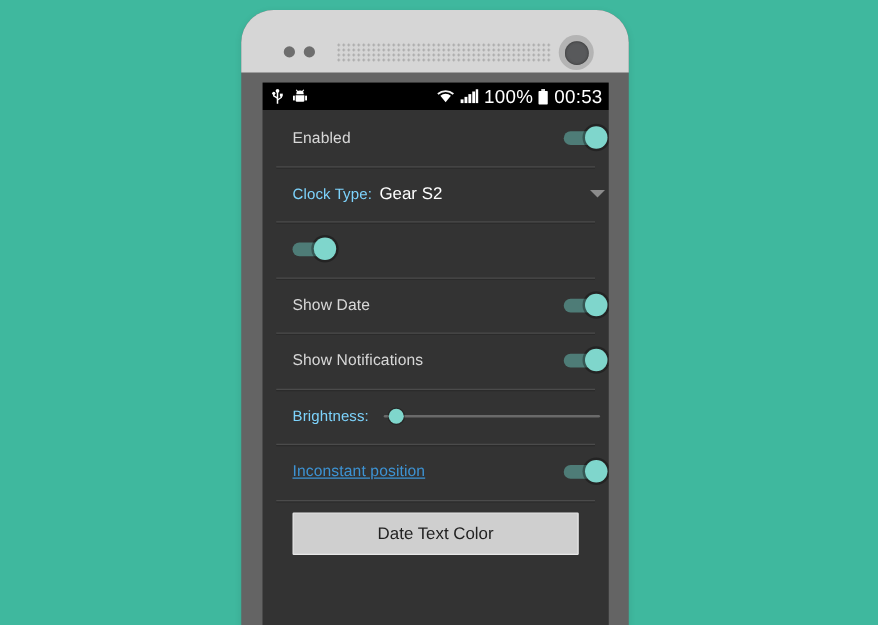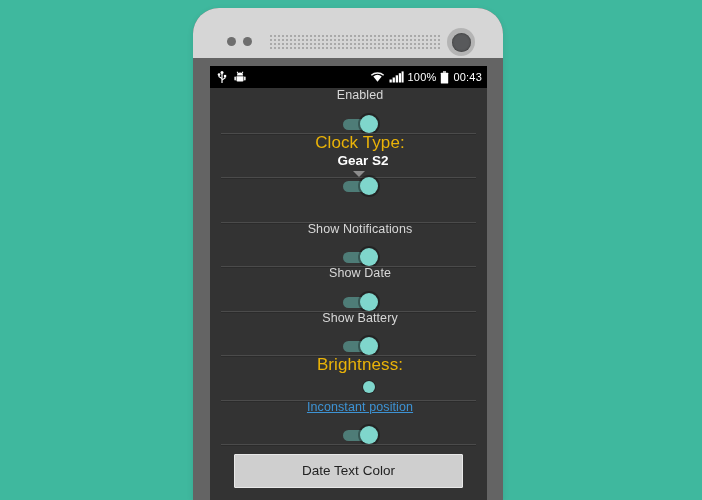--- a/index.html
+++ b/index.html
@@ -99,39 +99,38 @@
     align-items: center;
     gap: 7px;
     flex: 1;
   }
   .status-right {
     display: flex;
     align-items: center;
     gap: 4px;
   }
   .sb-text {
-    font-size: 11px;
+    font-size: 15px;
     color: #ffffff;
     font-family: "Liberation Sans", sans-serif;
     letter-spacing: 0.2px;
   }
   .sb-icon { display: block; }
 
   
   #settings-list {
     padding: 0;
   }
   .row {
     position: relative;
     height: 44.5px;
     display: flex;
     align-items: center;
     padding: 0 1px 0 24px;
     box-sizing: border-box;
-    flex-direction: column;
   }
   .row + .row::before,
   .row-divider {
     content: "";
     position: absolute;
     left: 11px; right: 11px;
     top: 0;
     height: 1px;
     background: #4b4b4b;
     box-shadow: 0 1px 0 #2b2b2b;
@@ -141,31 +140,30 @@
     color: #d8d8d8;
     flex: 1;
     letter-spacing: 0.1px;
   }
   .row-label.link {
     color: #3d93d4;
     text-decoration: underline;
     flex: none;
   }
   .row-label-muted {
-    font-size: 17px;
-    color: #eab308;
+    font-size: 12px;
+    color: #7dd3fc;
     letter-spacing: 0.1px;
   }
   .row-value-strong {
     font-size: 13.5px;
     color: #ffffff;
-    font-weight: bold;
+    font-weight: normal;
     margin-left: 6px;
     flex: 1;
-    text-align: right;
   }
 
   
   .toggle {
     position: relative;
     width: 35px;
     height: 18px;
     flex: none;
   }
   .toggle-track {
@@ -286,21 +284,21 @@
             <rect x="3.6" y="6.5" width="2.3" height="5" fill="#ffffff"></rect>
             <rect x="6.7" y="4.3" width="2.3" height="7.2" fill="#ffffff"></rect>
             <rect x="9.8" y="2.2" width="2.3" height="9.3" fill="#ffffff"></rect>
             <rect x="12.6" y="0.4" width="2" height="11.1" fill="#ffffff"></rect>
           </svg>
           <span class="sb-text">100%</span>
           <svg class="sb-icon" width="9" height="13" viewBox="0 0 9 13">
             <rect x="3" y="0.3" width="3" height="1.4" fill="#ffffff"></rect>
             <rect x="0.8" y="1.7" width="7.4" height="10.8" rx="0.6" fill="#ffffff"></rect>
           </svg>
-          <span class="sb-text">00:43</span>
+          <span class="sb-text">00:53</span>
         </div>
       </div>
 
       <div id="settings-list">
 
         <div class="row">
           <span class="row-label">Enabled</span>
           <div class="toggle">
             <div class="toggle-track"></div>
             <div class="toggle-knob"></div>
@@ -314,42 +312,35 @@
         </div>
 
         <div class="row">
           <div class="toggle">
             <div class="toggle-track"></div>
             <div class="toggle-knob"></div>
           </div>
         </div>
 
         <div class="row">
+          <span class="row-label">Show Date</span>
+          <div class="toggle">
+            <div class="toggle-track"></div>
+            <div class="toggle-knob"></div>
+          </div>
+        </div>
+
+        <div class="row">
           <span class="row-label">Show Notifications</span>
           <div class="toggle">
             <div class="toggle-track"></div>
             <div class="toggle-knob"></div>
           </div>
         </div>
 
-        <div class="row">
-          <span class="row-label">Show Date</span>
-          <div class="toggle">
-            <div class="toggle-track"></div>
-            <div class="toggle-knob"></div>
-          </div>
-        </div>
-
-        <div class="row">
-          <span class="row-label">Show Battery</span>
-          <div class="toggle">
-            <div class="toggle-track"></div>
-            <div class="toggle-knob"></div>
-          </div>
-        </div>
 
         <div class="row">
           <span class="row-label-muted">Brightness:</span>
           <div class="slider-wrap">
             <div class="slider-track"></div>
             <div class="slider-thumb" style="left: 2%;"></div>
           </div>
         </div>
 
         <div class="row">

